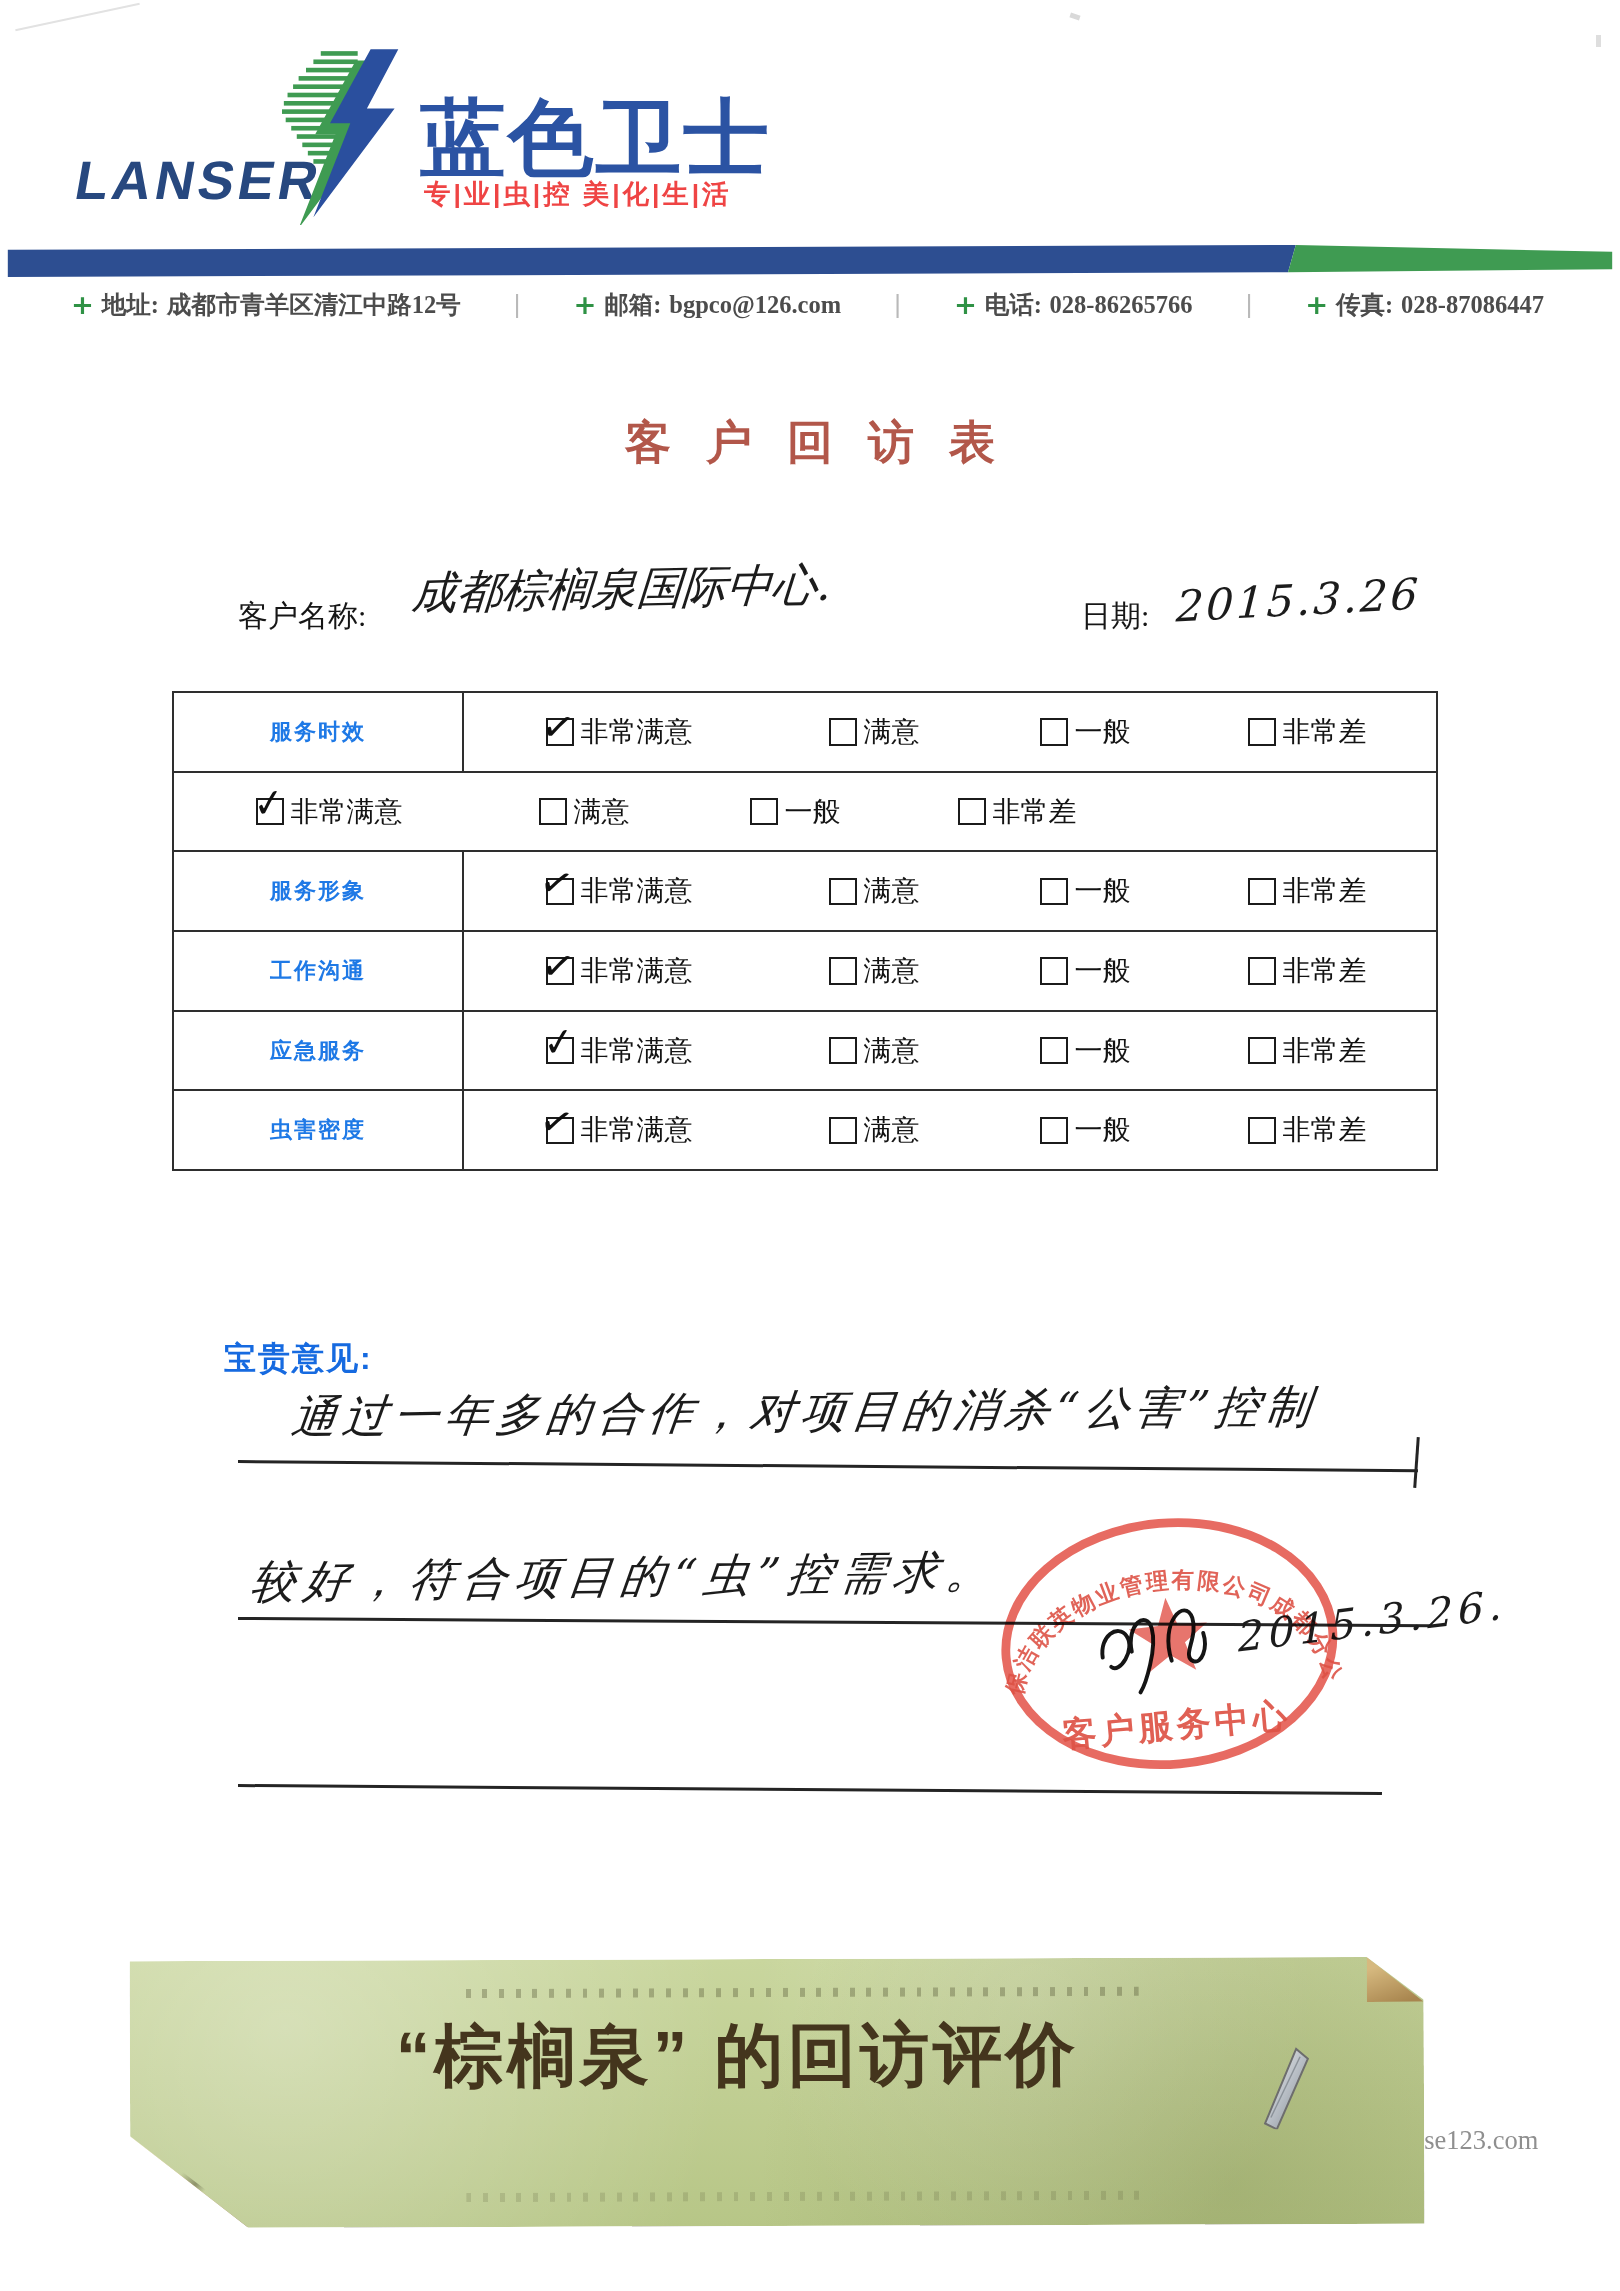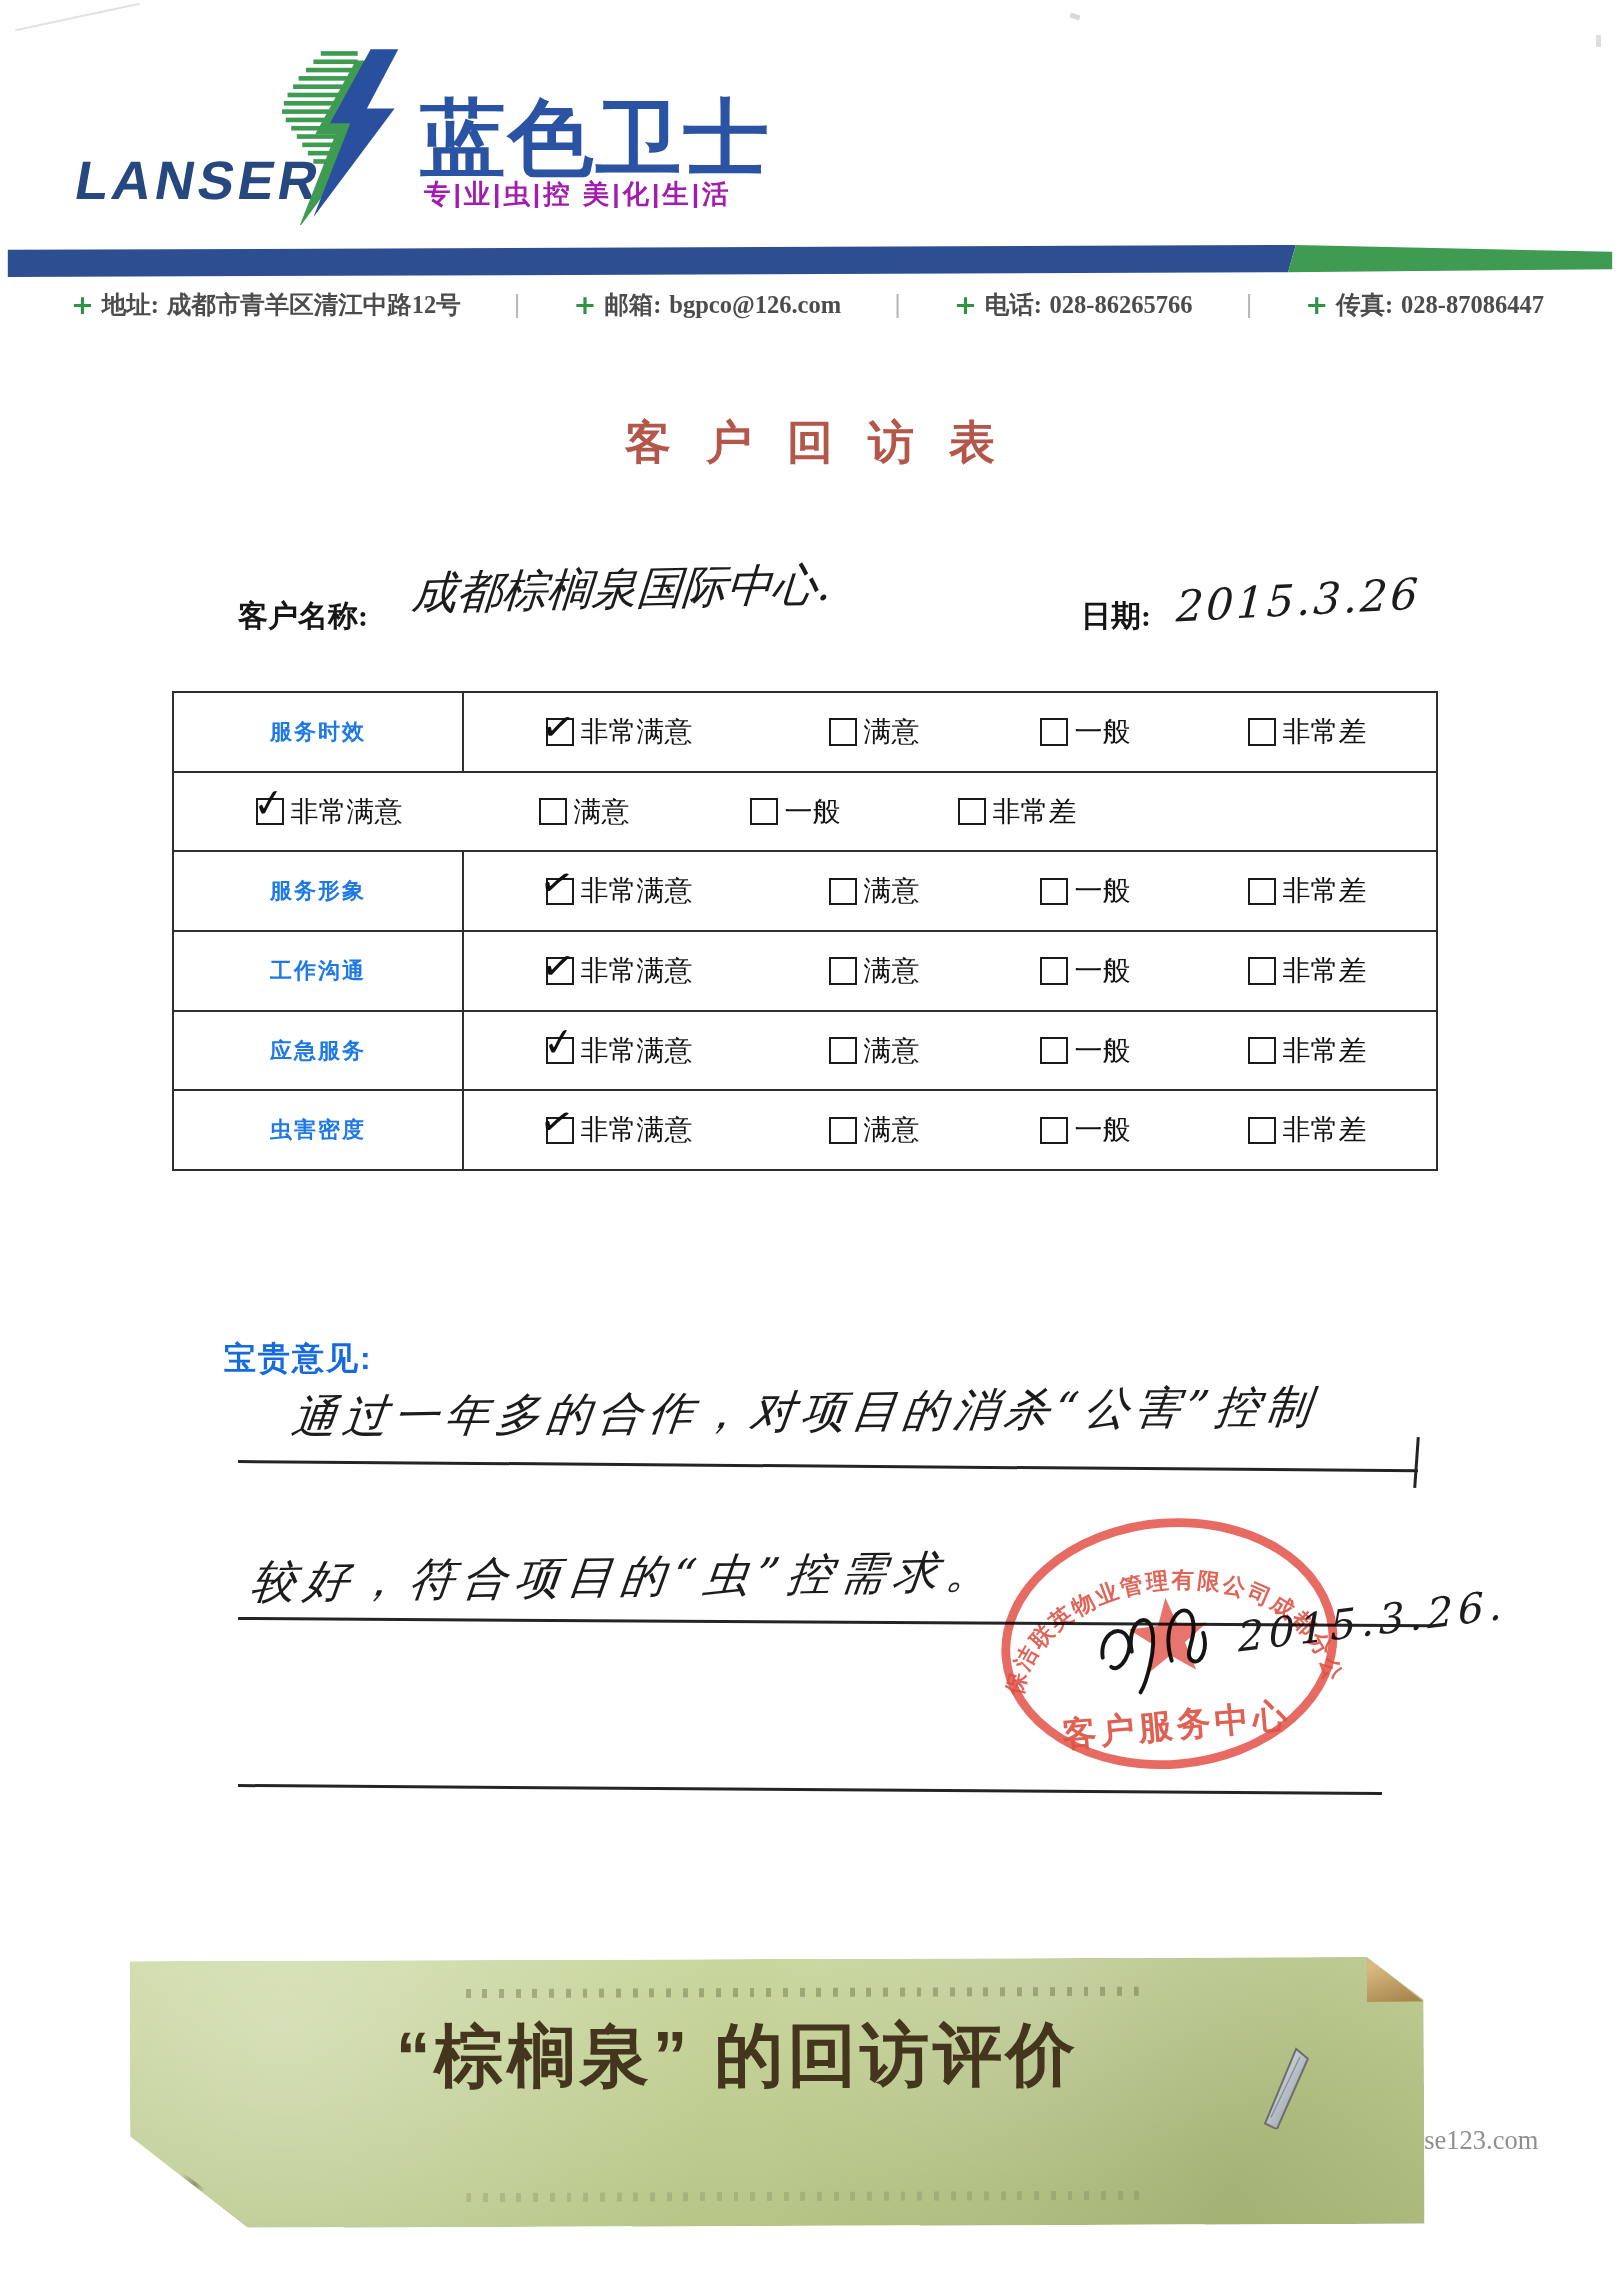--- a/index.html
+++ b/index.html
@@ -12,38 +12,38 @@
   .speck1{position:absolute;left:1070px;top:13.7px;width:9.8px;height:4.9px;background:#d9d9d9;transform:rotate(18deg);}
   .speck2{position:absolute;left:1596px;top:35px;width:4.9px;height:11.8px;background:#dedede;}
 
   
   .wordmark{position:absolute;left:76px;top:149px;font-size:54px;font-weight:bold;
             color:#27487f;letter-spacing:3.9px;transform:skewX(-10deg);
             font-family:"Liberation Sans",sans-serif;}
   .bolt{position:absolute;left:282px;top:49px;}
   .logo-cn{position:absolute;left:420px;top:82px;font-size:84px;font-weight:bold;color:#2b53a3;
            letter-spacing:2px;transform:scaleX(1.02);transform-origin:left;}
-  .slogan{position:absolute;left:424px;top:176px;font-size:26.5px;font-weight:bold;color:#a21caf;
+  .slogan{position:absolute;left:424px;top:176px;font-size:26.5px;font-weight:bold;color:#ef4444;
           letter-spacing:2.9px;}
   .band{position:absolute;left:0;top:245px;}
 
   
   .contact{position:absolute;left:0;top:288px;width:1620px;display:flex;align-items:center;
            justify-content:space-between;padding:0 76px 0 71px;box-sizing:border-box;}
   .citem{display:flex;align-items:center;gap:7.8px;font-family:"Liberation Serif",serif;
          font-weight:bold;font-size:24.5px;color:#4c4c4c;white-space:nowrap;}
   .plus{color:#2f9245;font-size:27.4px;font-weight:bold;font-family:"DejaVu Sans",sans-serif;line-height:1;}
   .csep{color:#b9b9b9;font-size:25.5px;font-weight:normal;}
 
   
   .title{position:absolute;left:0;top:412px;width:1620px;text-align:center;font-size:46px;
          font-weight:bold;color:#b2574a;letter-spacing:35px;padding-left:35px;box-sizing:border-box;}
 
   
-  .plabel{position:absolute;font-family:"Liberation Serif",serif;font-weight:bold;color:#161616;}
+  .plabel{position:absolute;font-family:"Liberation Serif",serif;font-weight:normal;color:#161616;}
   .cust-label{left:238px;top:596px;font-size:30px;}
   .date-label{left:1081px;top:596px;font-size:30px;}
   .hw{font-family:"DejaVu Serif",serif;font-style:italic;color:#1c1c1c;line-height:1.05;}
   .cust-hw{position:absolute;left:412px;top:565px;font-size:45px;transform:rotate(-1.2deg) skewX(-5deg);}
   .date-hw{position:absolute;left:1176px;top:578px;font-size:43px;letter-spacing:2.9px;
            transform:rotate(-3deg) skewX(-6deg);}
 
   
   .rtable{position:absolute;left:172px;top:691px;width:1266px;height:480px;
           border:2px solid #2e2e2e;box-sizing:border-box;}

